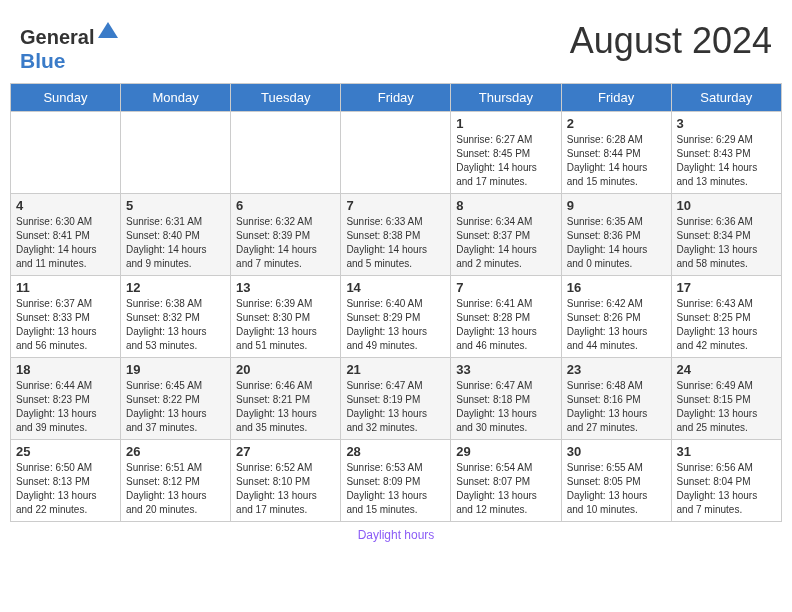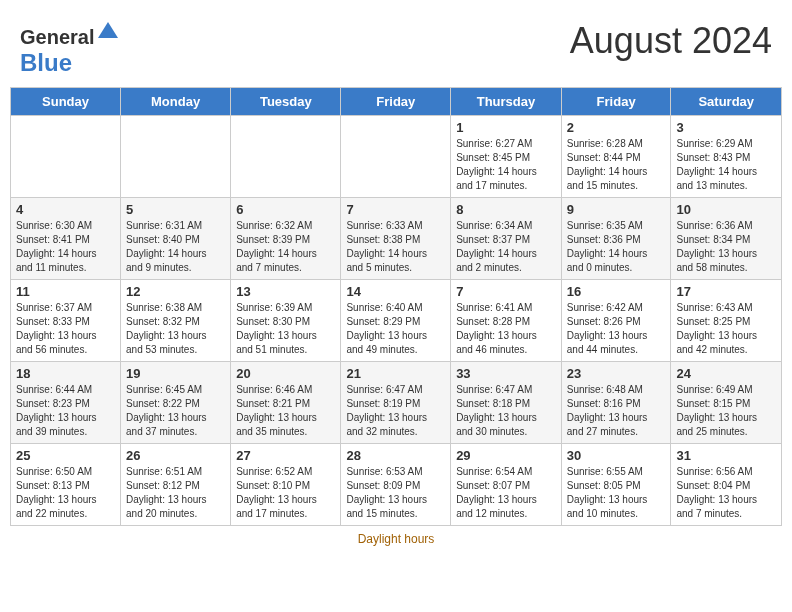--- a/index.html
+++ b/index.html
@@ -18,21 +18,21 @@
     }
     .logo {
       display: flex;
     }
     .logo-text-general {
       font-size: 20px;
       font-weight: bold;
       color: #333;
     }
     .logo-text-blue {
-      font-size: 24px;
+      font-size: 21px;
       font-weight: bold;
       color: #3a7bc8;
     }
     .logo-icon {
       width: 24px;
       height: 24px;
       margin-left: 2px;
     }
     .title-area {
       text-align: right;
@@ -51,21 +51,21 @@
       width: 100%;
       border-collapse: collapse;
       margin-top: 5px;
     }
     .calendar th {
       background-color: #3a7bc8;
       color: #fff;
       text-align: center;
       padding: 6px 4px;
       font-size: 13px;
-      font-weight: bold;
+      font-weight: normal;
       border: 1px solid #ccc;
     }
     .calendar td {
       border: 1px solid #ccc;
       vertical-align: top;
       padding: 4px 5px;
       width: 113px;
       min-height: 80px;
       background: #fff;
     }
@@ -83,21 +83,21 @@
       font-size: 10px;
       color: #333;
       line-height: 1.4;
     }
     .empty-cell {
       background: #fff !important;
     }
     .footer-note {
       text-align: center;
       font-size: 12px;
-      color: #a16207;
+      color: #8b5cf6;
       margin-top: 6px;
     }
   </style>
 </head>
 <body>
 
 <div class="header-area">
   <div class="logo">
     <div>
       <span class="logo-text-general">General</span><svg class="logo-icon" viewBox="0 0 24 24">

